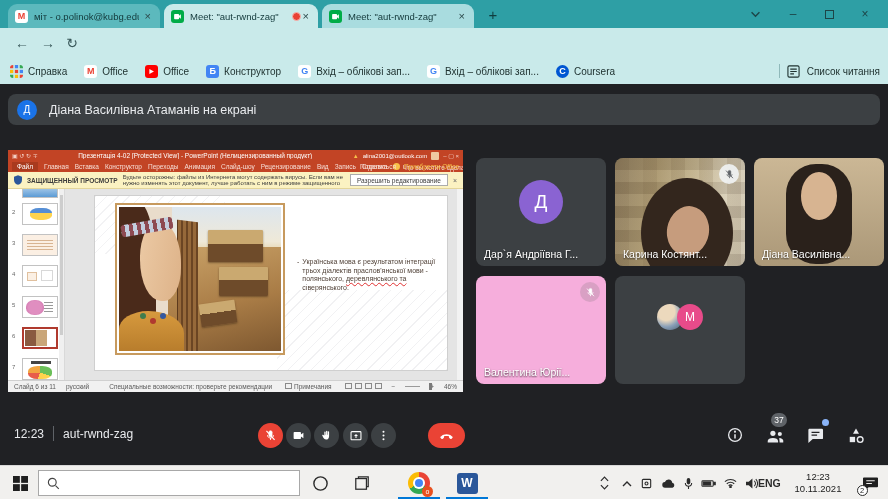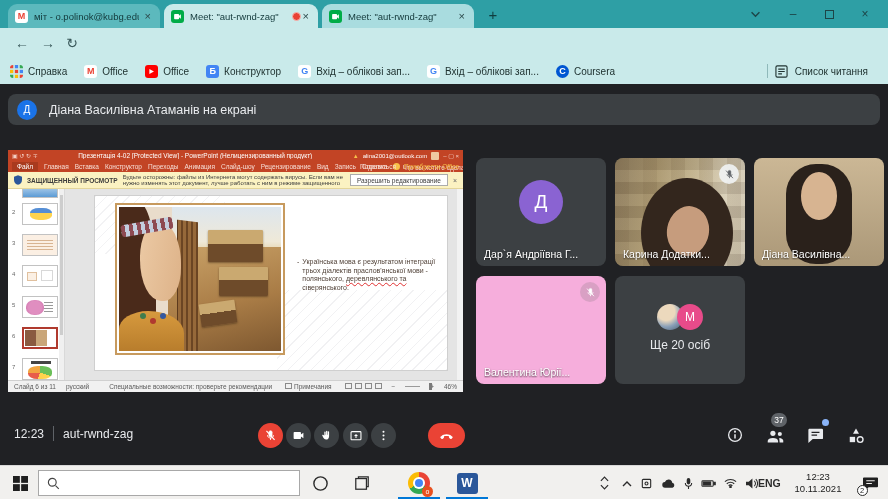--- a/index.html
+++ b/index.html
@@ -32,21 +32,21 @@
   .avatarO{position:absolute;left:834px;top:32px;width:22px;height:22px;border-radius:50%;background:#E8501E;color:#fff;
            display:flex;align-items:center;justify-content:center;font-size:12px;font-weight:bold}
   .menu3{position:absolute;left:866px;top:33px;font-size:13px;color:#3C4043;letter-spacing:0}
 
   
   .bookmarks{position:absolute;left:0;top:58px;width:888px;height:26px;background:#C9EAEA;display:flex;
              align-items:center;padding-left:10px;gap:17px;font-size:10px;color:#203331}
   .bm{display:flex;align-items:center;gap:5px;white-space:nowrap}
   .bmi{width:13px;height:13px;border-radius:3px;display:flex;align-items:center;justify-content:center;flex:none;
        font-size:9px;font-weight:bold}
-  .bm-right{position:absolute;right:20px;top:0;height:26px;display:flex;align-items:center;gap:7px}
+  .bm-right{position:absolute;right:8px;top:0;height:26px;display:flex;align-items:center;gap:7px}
   .vdiv{width:1px;height:14px;background:#8fb9ba}
 
   
   .banner{position:absolute;left:8px;top:94px;width:872px;height:31px;border-radius:8px;background:#3C4043;
           display:flex;align-items:center;padding-left:9px}
   .banner .av{width:20px;height:20px;border-radius:50%;background:#1A73E8;color:#fff;display:flex;align-items:center;
               justify-content:center;font-size:10px}
   .banner .tx{margin-left:12px;font-size:12.5px;color:#E8EAED}
 
   
@@ -399,21 +399,21 @@
     <div class="vh" style="left:26px;top:20px;width:92px;height:110px;background:#33261d"></div>
     <div class="vh" style="left:52px;top:48px;width:42px;height:50px;background:#c69c7d;transform:rotate(10deg)"></div>
     <div class="micb mb-light">
       <svg width="11" height="11" viewBox="0 0 24 24" fill="currentColor" stroke="currentColor">
           <path d="M12 14.5c1.7 0 3-1.3 3-3V6a3 3 0 0 0-6 0v5.5c0 1.7 1.3 3 3 3z"></path>
           <path d="M17.5 11.5c0 3-2.5 5-5.5 5s-5.5-2-5.5-5" fill="none" stroke-width="1.8"></path>
           <path d="M12 16.5V20" stroke-width="1.8"></path>
           <line x1="4.5" y1="3.5" x2="19.5" y2="20" stroke-width="2"></line>
         </svg>
     </div>
-    <div class="tname">Карина Додатки...</div>
+    <div class="tname">Карина Костянт...</div>
   </div>
 
   <div class="tile" style="left:754px;top:158px;background:linear-gradient(180deg,#cbb795,#ab9878)">
     <div class="vh" style="left:32px;top:6px;width:66px;height:100px;border-radius:30px;background:#2a211b"></div>
     <div class="vh" style="left:47px;top:14px;width:36px;height:48px;background:#d7b491"></div>
     <div class="tname">Діана Василівна...</div>
   </div>
 
   <div class="tile" style="left:476px;top:276px;background:#F6AEDC">
     <div class="micb mb-pink">
@@ -425,21 +425,20 @@
         </svg>
     </div>
     <div class="tname">Валентина Юрії...</div>
   </div>
 
   <div class="tile" style="left:615px;top:276px">
     <div class="pairav">
       <span class="pav pav1"></span>
       <span class="pav pav2">M</span>
     </div>
-    <div class="morelbl">Ще 20 осіб</div>
   </div>
 
 
   <div class="mbar-left">
     <span>12:23</span>
     <span class="mdiv"></span>
     <span>aut-rwnd-zag</span>
   </div>
 
   <div class="cbtn red" style="left:258px">

